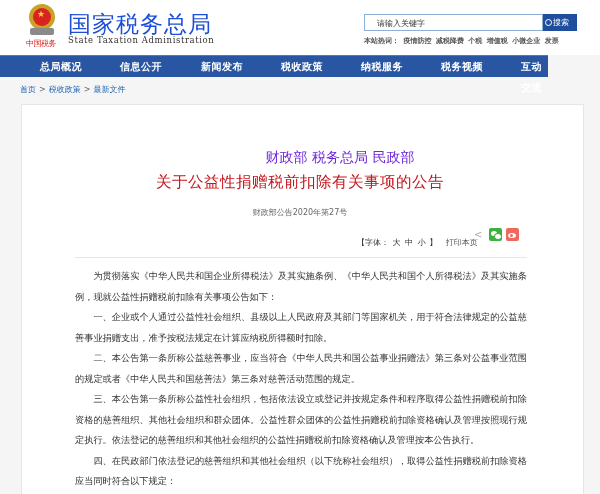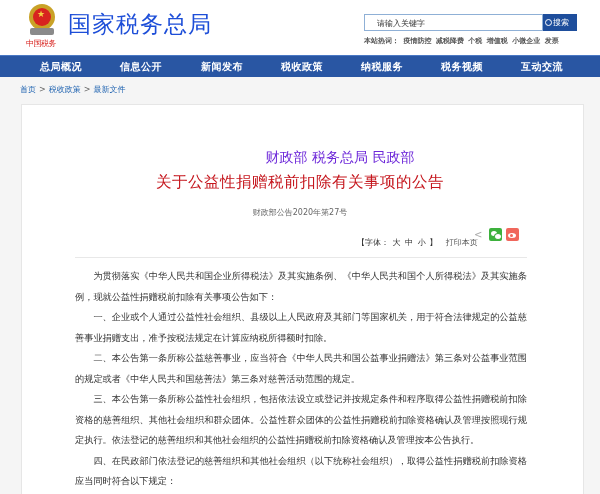--- a/index.html
+++ b/index.html
@@ -15,21 +15,21 @@
   .slogan { position: absolute; left: 26px; top: 38px; font-size: 8px; color: #d8231f; font-family: "DejaVu Serif", serif; letter-spacing: -0.5px; }
   .site-title { position: absolute; left: 68px; top: 9px; font-size: 23px; font-weight: normal; color: #1d4ed8; letter-spacing: 1px; }
   .site-sub { position: absolute; left: 68px; top: 35px; font-size: 8.5px; color: #333; font-family: "DejaVu Serif", serif; letter-spacing: 0.6px; }
 
   .search-box { position: absolute; left: 364px; top: 14px; width: 179px; height: 17px; border: 1px solid #8fb0d6; background: #fff; font-size: 8px; padding: 3px 12px; color: #333; }
   .search-btn { position: absolute; left: 543px; top: 14px; width: 34px; height: 17px; background: #1e4e9c; color: #fff; font-size: 8px; line-height: 17px; padding-left: 2px; }
   .search-btn .mag { display: inline-block; width: 7px; height: 7px; border: 1.3px solid #fff; border-radius: 50%; vertical-align: -1px; margin-right: 1px; }
   .hot { position: absolute; left: 364px; top: 36px; font-size: 7px; color: #555; white-space: nowrap; font-weight: bold; }
   .hot span { margin-right: 2px; }
 
-  .nav { position: absolute; left: 0; top: 55px; width: 600px; height: 22px; background: #2956a3; border-top: 1px solid #4a78c4; }
+  .nav { position: absolute; left: 0; top: 55px; width: 548px; height: 22px; background: #2956a3; border-top: 1px solid #4a78c4; }
   .nav .item { position: absolute; top: 0; height: 21px; line-height: 21px; color: #fff; font-size: 10px; font-weight: bold; letter-spacing: 0.5px; }
 
   .crumb { position: absolute; left: 20px; top: 84px; font-size: 8px; color: #1e62b0; }
   .crumb .sep { color: #666; margin: 0 3px; }
 
   .card { position: absolute; left: 21px; top: 104px; width: 563px; height: 400px; background: #fff; border: 1px solid #e6e6e6; }
 
   .orgs { position: absolute; left: 0; top: 149px; width: 600px; text-align: center; font-size: 14px; color: #6d28d9; margin-left: 40px; }
   .title { position: absolute; left: 0; top: 172px; width: 600px; text-align: center; font-size: 15.5px; color: #c5161d; letter-spacing: 0.5px; }
   .docno { position: absolute; left: 0; top: 207px; width: 600px; text-align: center; font-size: 8px; color: #666; }
@@ -55,20 +55,21 @@
 
 <div class="header">
   <div class="emblem">
     <div class="ring"></div>
     <div class="inner"></div>
     <div class="star">★</div>
     <div class="base"></div>
   </div>
   <div class="slogan">中国税务</div>
   <div class="site-title">国家税务总局</div>
+  <div class="site-sub">State Taxation Administration</div>
 
   <div class="search-box">请输入关键字</div>
   <div class="search-btn">
     <span class="mag"></span><span>搜索</span>
   </div>
   <div class="hot">
     <span>本站热词：</span>
     <span>疫情防控</span>
     <span>减税降费</span>
     <span>个税</span>

